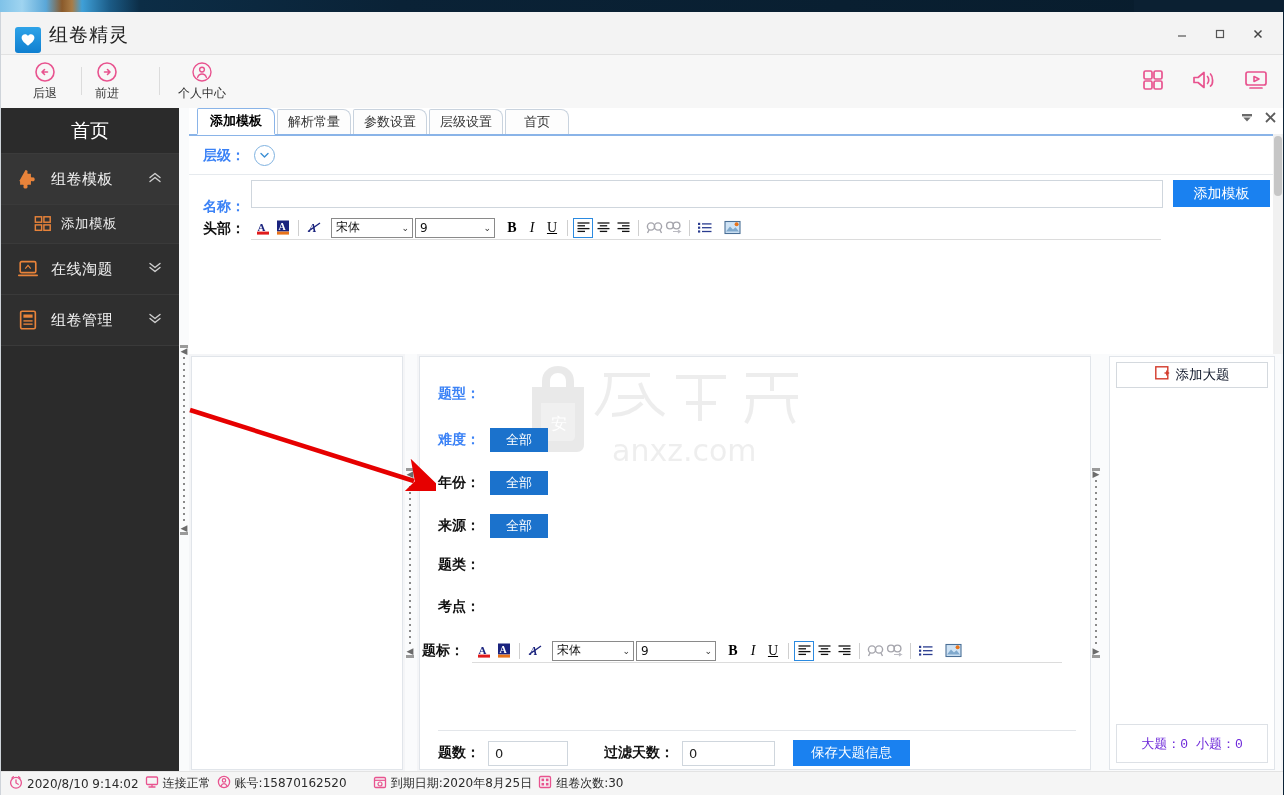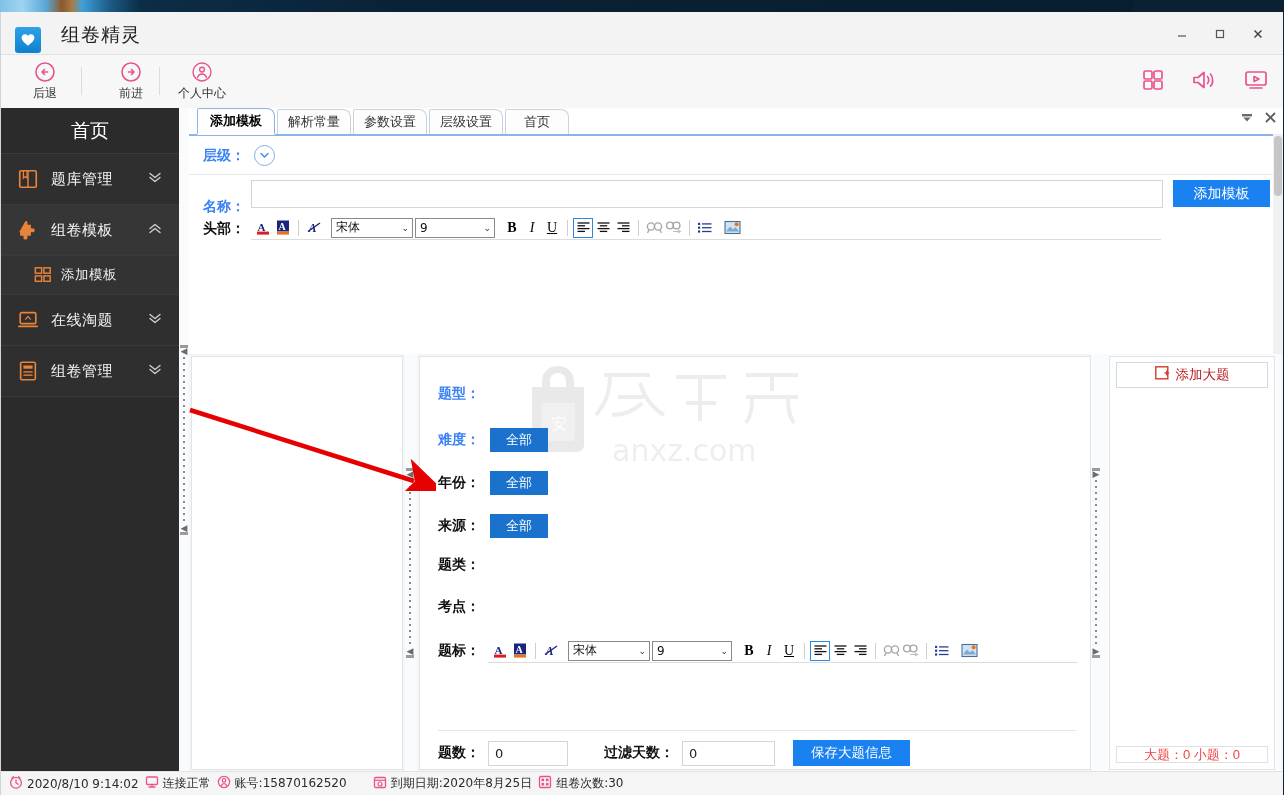--- a/index.html
+++ b/index.html
@@ -19,21 +19,21 @@
   
   .window{position:absolute;left:0;top:12px;width:1284px;height:783px;background:#fff;
     border-left:1px solid #cfd4da;border-right:1px solid #0d2336;box-sizing:border-box;}
 
   
   .titlebar{position:relative;height:42px;background:#f3f3f3;border-bottom:1px solid #e2e2e2;}
   .logo{position:absolute;left:14px;top:15px;width:26px;height:26px;border-radius:3px;
      background:linear-gradient(180deg,#2ea3e8,#0f7fd0);display:flex;align-items:center;justify-content:center;}
   .logo svg{display:block;}
   .app-title{position:absolute;left:48px;top:10px;font-size:19px;color:#222;letter-spacing:1px;
-     font-family:"DejaVu Sans","Liberation Sans",sans-serif;margin-left:12px;}
+     font-family:"DejaVu Sans","Liberation Sans",sans-serif;}
   .win-btns{position:absolute;right:6px;top:10px;display:flex;align-items:center;}
   .win-btn{width:38px;height:24px;display:flex;align-items:center;justify-content:center;cursor:default;color:#555;}
 
   
   .toolbar{position:relative;height:53px;background:#f7f7f7;border-bottom:1px solid #dddddd;}
   .tb-item{position:absolute;top:5px;width:64px;text-align:center;cursor:default;}
   .tb-item .tbi{height:24px;display:flex;align-items:center;justify-content:center;}
   .tb-item .tbl{font-size:12px;color:#333;margin-top:1px;font-family:"DejaVu Sans",sans-serif;}
   .tb-sep{position:absolute;top:12px;width:1px;height:28px;background:#dcdcdc;}
   .tb-right{position:absolute;right:14px;top:13px;display:flex;gap:26px;align-items:center;}
@@ -115,25 +115,25 @@
 
   .editor-area{background:#fff;}
 
   
   .panes{position:absolute;left:0;right:0;top:246px;bottom:0;background:#f4f5f7;}
   .pane{position:absolute;top:0;bottom:0;background:#fff;border:1px solid #e1e5ea;box-sizing:border-box;}
   .center-pane{background:#fff;}
   .right-pane-wrap{position:absolute;top:0;bottom:0;background:#fafbfc;}
 
   .addbig{box-sizing:border-box;border:1px solid #d4d9de;background:#fff;height:26px;
-     display:flex;align-items:center;justify-content:center;gap:6px;font-size:13.5px;color:#b91c1c;cursor:default;
+     display:flex;align-items:center;justify-content:center;gap:6px;font-size:13.5px;color:#0f172a;cursor:default;
      font-family:"DejaVu Sans",sans-serif;}
-  .countbar{box-sizing:border-box;border:1px solid #dde1e6;background:#fff;height:17px;
-     display:flex;align-items:center;justify-content:center;font-size:13px;color:#ef4444;
-     font-family:Liberation Sans, sans-serif;}
+  .countbar{box-sizing:border-box;border:1px solid #dde1e6;background:#fff;height:39px;
+     display:flex;align-items:center;justify-content:center;font-size:13px;color:#6d28d9;
+     font-family:Liberation Mono, monospace;}
 
   
   .wm{position:absolute;pointer-events:none;opacity:.30;}
 
   
   .arrow-svg{position:absolute;left:185px;top:293px;pointer-events:none;}
 
   
   .statusbar{position:absolute;left:0;right:0;bottom:0;height:23px;background:#f5f5f5;
      border-top:1px solid #e3e3e3;display:flex;align-items:center;padding-left:8px;gap:6px;}
@@ -185,21 +185,21 @@
       <div class="tb-item" style="left:12px;">
         <div class="tbi">
           <svg width="22" height="22" viewBox="0 0 22 22">
               <circle cx="11" cy="11" r="9" fill="none" stroke="#e8538f" stroke-width="1.6"></circle>
               <path d="M13.5 11H8.5M10.5 8.5 8 11l2.5 2.5" fill="none" stroke="#e8538f" stroke-width="1.6" stroke-linecap="round" stroke-linejoin="round"></path>
             </svg>
         </div>
         <div class="tbl">后退</div>
       </div>
       <div class="tb-sep" style="left:80px;"></div>
-      <div class="tb-item" style="left:98px;">
+      <div class="tb-item" style="left:74px;">
         <div class="tbi">
           <svg width="22" height="22" viewBox="0 0 22 22">
               <circle cx="11" cy="11" r="9" fill="none" stroke="#e8538f" stroke-width="1.6"></circle>
               <path d="M8.5 11h5M11.5 8.5 14 11l-2.5 2.5" fill="none" stroke="#e8538f" stroke-width="1.6" stroke-linecap="round" stroke-linejoin="round"></path>
             </svg>
         </div>
         <div class="tbl">前进</div>
       </div>
       <div class="tb-sep" style="left:158px;"></div>
       <div class="tb-item" style="left:168px;width:66px;">
@@ -238,35 +238,20 @@
         </div>
       </div>
     </div>
 
     <div class="body-row">
 
       <div class="sidebar">
         <div class="sb-home">首页</div>
 
 
-        <div class="sb-item">
-          <span class="sb-ic">
-            <svg width="22" height="22" viewBox="0 0 24 24">
-                <rect x="3" y="3" width="18" height="18" rx="1.5" fill="none" stroke="#e8833a" stroke-width="1.8"></rect>
-                <line x1="12" y1="3" x2="12" y2="21" stroke="#e8833a" stroke-width="1.6"></line>
-                <path d="M7 3v8l2-1.6L11 11V3" fill="none" stroke="#e8833a" stroke-width="1.4"></path>
-              </svg>
-          </span>
-          <span class="sb-label">题库管理</span>
-          <span class="sb-chev">
-            <svg width="16" height="12" viewBox="0 0 16 12">
-                <path d="M3 2l5 4 5-4M3 6l5 4 5-4" fill="none" stroke="#cfcfcf" stroke-width="1.4" stroke-linecap="round" stroke-linejoin="round"></path>
-              </svg>
-          </span>
-        </div>
 
         <div class="sb-item active">
           <span class="sb-ic">
             <svg width="24" height="24" viewBox="0 0 24 24">
                 <path d="M9.4 3.2c1.4 0 2.2.9 2.2 1.9 0 .5-.3.9-.3 1.3 0 .5.5.8 1.2.8h2.6v2.6c0 .7.3 1.2.8 1.2.4 0 .8-.3 1.3-.3 1 0 1.9.8 1.9 2.2s-.9 2.2-1.9 2.2c-.5 0-.9-.3-1.3-.3-.5 0-.8.5-.8 1.2v2.6h-2.6c-.7 0-1.2.3-1.2.8 0 .4.3.8.3 1.3 0 1-.8 1.9-2.2 1.9s-2.2-.9-2.2-1.9c0-.5.3-.9.3-1.3 0-.5-.5-.8-1.2-.8H3.7v-2.6c0-.7-.3-1.2-.8-1.2" fill="#e8833a" transform="scale(0.95) translate(0.6,0)"></path>
               </svg>
           </span>
           <span class="sb-label">组卷模板</span>
           <span class="sb-chev">
             <svg width="16" height="12" viewBox="0 0 16 12">
@@ -555,21 +540,21 @@
             </div>
 
             <div style="position:absolute;left:18px;top:199px;">
               <span class="lbl dark">题类：</span>
             </div>
 
             <div style="position:absolute;left:18px;top:241px;">
               <span class="lbl dark">考点：</span>
             </div>
 
-            <div style="position:absolute;left:18px;top:282px;display:flex;align-items:center;width:640px;">
+            <div style="position:absolute;left:2px;top:282px;display:flex;align-items:center;width:640px;">
               <span class="lbl dark">题标：</span>
               <div class="rtbar" style="flex:1;margin-left:8px;">
                 <div class="tbtn">
                   <svg width="17" height="17" viewBox="0 0 17 17">
                       <text x="2.5" y="12" font-size="11" font-family="Liberation Serif, serif" font-weight="bold" fill="#1a237e">A</text>
                       <rect x="2" y="12.6" width="12" height="3" fill="#e01b1b"></rect>
                     </svg>
                 </div>
                 <div class="tbtn">
                   <svg width="17" height="17" viewBox="0 0 17 17">

